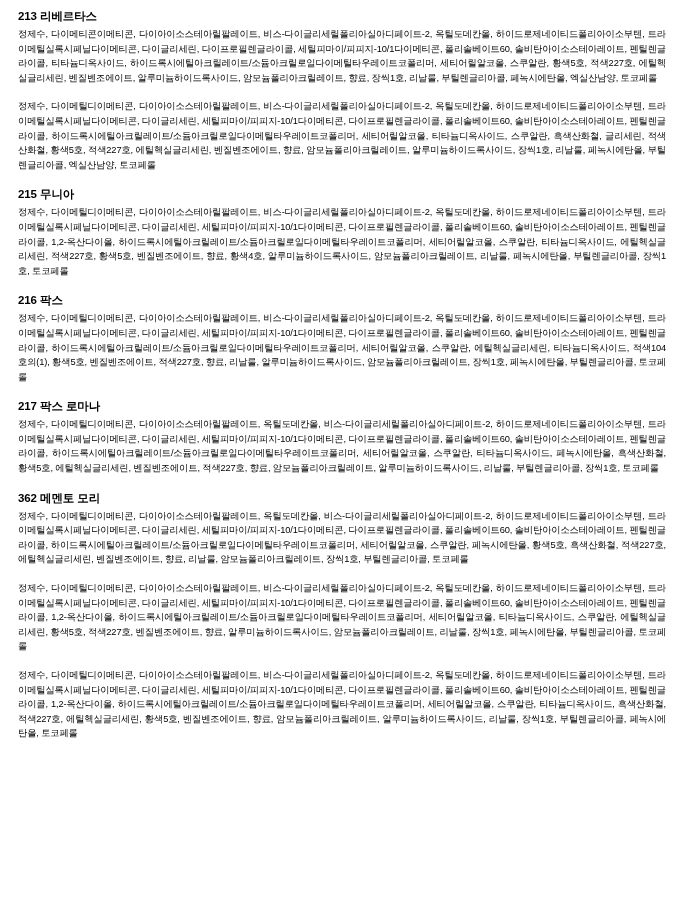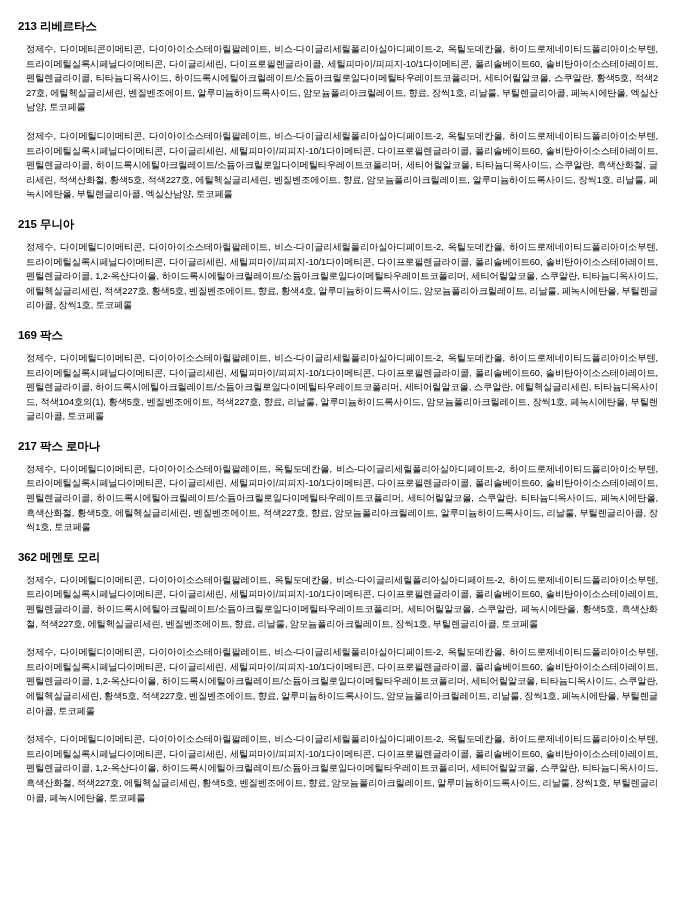--- a/index.html
+++ b/index.html
@@ -28,24 +28,24 @@
     margin: 0 0 3px 0;
     letter-spacing: -0.1px;
   }
   .entry-body {
     font-size: 9.3px;
     line-height: 14.6px;
     text-align: justify;
     text-justify: inter-character;
     word-break: break-all;
     letter-spacing: -0.15px;
-    margin: 8px;
+    margin: 0;
   }
   .entry:first-child .entry-title {
-    margin-top: 16px;
+    margin-top: 6px;
   }
 </style>
 </head>
 <body>
 
 <div class="page">
 
   <div class="entry">
     <div class="entry-title"><span>213</span> <span>리베르타스</span></div>
     <div class="entry-body">정제수, 다이메티콘이메티콘, 다이아이소스테아릴팔레이트, 비스-다이글리세릴폴리아실아디페이트-2, 옥틸도데칸올, 하이드로제네이티드폴리아이소부텐, 트라이메틸실록시페닐다이메티콘, 다이글리세린, 다이프로필렌글라이콜, 세틸피마이/피피지-10/1다이메티콘, 폴리솔베이트60, 솔비탄아이소스테아레이트, 펜틸렌글라이콜, 티타늄디옥사이드, 하이드록시에틸아크릴레이트/소듐아크릴로일다이메틸타우레이트코폴리머, 세티어릴알코올, 스쿠알란, 황색5호, 적색227호, 에틸헥실글리세린, 벤질벤조에이트, 알루미늄하이드록사이드, 암모늄폴리아크릴레이트, 향료, 장씩1호, 리날룰, 부틸렌글리아콜, 페녹시에탄올, 엑실산남양, 토코페롤</div>
@@ -54,21 +54,21 @@
   <div class="entry">
     <div class="entry-body">정제수, 다이메틸디이메티콘, 다이아이소스테아릴팔레이트, 비스-다이글리세릴폴리아실아디페이트-2, 옥틸도데칸올, 하이드로제네이티드폴리아이소부텐, 트라이메틸실록시페닐다이메티콘, 다이글리세린, 세틸피마이/피피지-10/1다이메티콘, 다이프로필렌글라이콜, 폴리솔베이트60, 솔비탄아이소스테아레이트, 펜틸렌글라이콜, 하이드록시에틸아크릴레이트/소듐아크릴로일다이메틸타우레이트코폴리머, 세티어릴알코올, 티타늄디옥사이드, 스쿠알란, 흑색산화철, 글리세린, 적색산화철, 황색5호, 적색227호, 에틸헥실글리세린, 벤질벤조에이트, 향료, 암모늄폴리아크릴레이트, 알루미늄하이드록사이드, 장씩1호, 리날룰, 페녹시에탄올, 부틸렌글리아콜, 엑실산남양, 토코페롤</div>
   </div>
 
   <div class="entry">
     <div class="entry-title"><span>215</span> <span>무니아</span></div>
     <div class="entry-body">정제수, 다이메틸디이메티콘, 다이아이소스테아릴팔레이트, 비스-다이글리세릴폴리아실아디페이트-2, 옥틸도데칸올, 하이드로제네이티드폴리아이소부텐, 트라이메틸실록시페닐다이메티콘, 다이글리세린, 세틸피마이/피피지-10/1다이메티콘, 다이프로필렌글라이콜, 폴리솔베이트60, 솔비탄아이소스테아레이트, 펜틸렌글라이콜, 1,2-옥산다이올, 하이드록시에틸아크릴레이트/소듐아크릴로일다이메틸타우레이트코폴리머, 세티어릴알코올, 스쿠알란, 티타늄디옥사이드, 에틸헥실글리세린, 적색227호, 황색5호, 벤질벤조에이트, 향료, 황색4호, 알루미늄하이드록사이드, 암모늄폴리아크릴레이트, 리날룰, 페녹시에탄올, 부틸렌글리아콜, 장씩1호, 토코페롤</div>
   </div>
 
   <div class="entry">
-    <div class="entry-title"><span>169</span> <span>팍스</span></div>
+    <div class="entry-title"><span>216</span> <span>팍스</span></div>
     <div class="entry-body">정제수, 다이메틸디이메티콘, 다이아이소스테아릴팔레이트, 비스-다이글리세릴폴리아실아디페이트-2, 옥틸도데칸올, 하이드로제네이티드폴리아이소부텐, 트라이메틸실록시페닐다이메티콘, 다이글리세린, 세틸피마이/피피지-10/1다이메티콘, 다이프로필렌글라이콜, 폴리솔베이트60, 솔비탄아이소스테아레이트, 펜틸렌글라이콜, 하이드록시에틸아크릴레이트/소듐아크릴로일다이메틸타우레이트코폴리머, 세티어릴알코올, 스쿠알란, 에틸헥실글리세린, 티타늄디옥사이드, 적색104호의(1), 황색5호, 벤질벤조에이트, 적색227호, 향료, 리날룰, 알루미늄하이드록사이드, 암모늄폴리아크릴레이트, 장씩1호, 페녹시에탄올, 부틸렌글리아콜, 토코페롤</div>
   </div>
 
   <div class="entry">
     <div class="entry-title"><span>217</span> <span>팍스 로마나</span></div>
     <div class="entry-body">정제수, 다이메틸디이메티콘, 다이아이소스테아릴팔레이트, 옥틸도데칸올, 비스-다이글리세릴폴리아실아디페이트-2, 하이드로제네이티드폴리아이소부텐, 트라이메틸실록시페닐다이메티콘, 다이글리세린, 세틸피마이/피피지-10/1다이메티콘, 다이프로필렌글라이콜, 폴리솔베이트60, 솔비탄아이소스테아레이트, 펜틸렌글라이콜, 하이드록시에틸아크릴레이트/소듐아크릴로일다이메틸타우레이트코폴리머, 세티어릴알코올, 스쿠알란, 티타늄디옥사이드, 페녹시에탄올, 흑색산화철, 황색5호, 에틸헥실글리세린, 벤질벤조에이트, 적색227호, 향료, 암모늄폴리아크릴레이트, 알루미늄하이드록사이드, 리날룰, 부틸렌글리아콜, 장씩1호, 토코페롤</div>
   </div>
 
   <div class="entry">
     <div class="entry-title"><span>362</span> <span>메멘토 모리</span></div>

